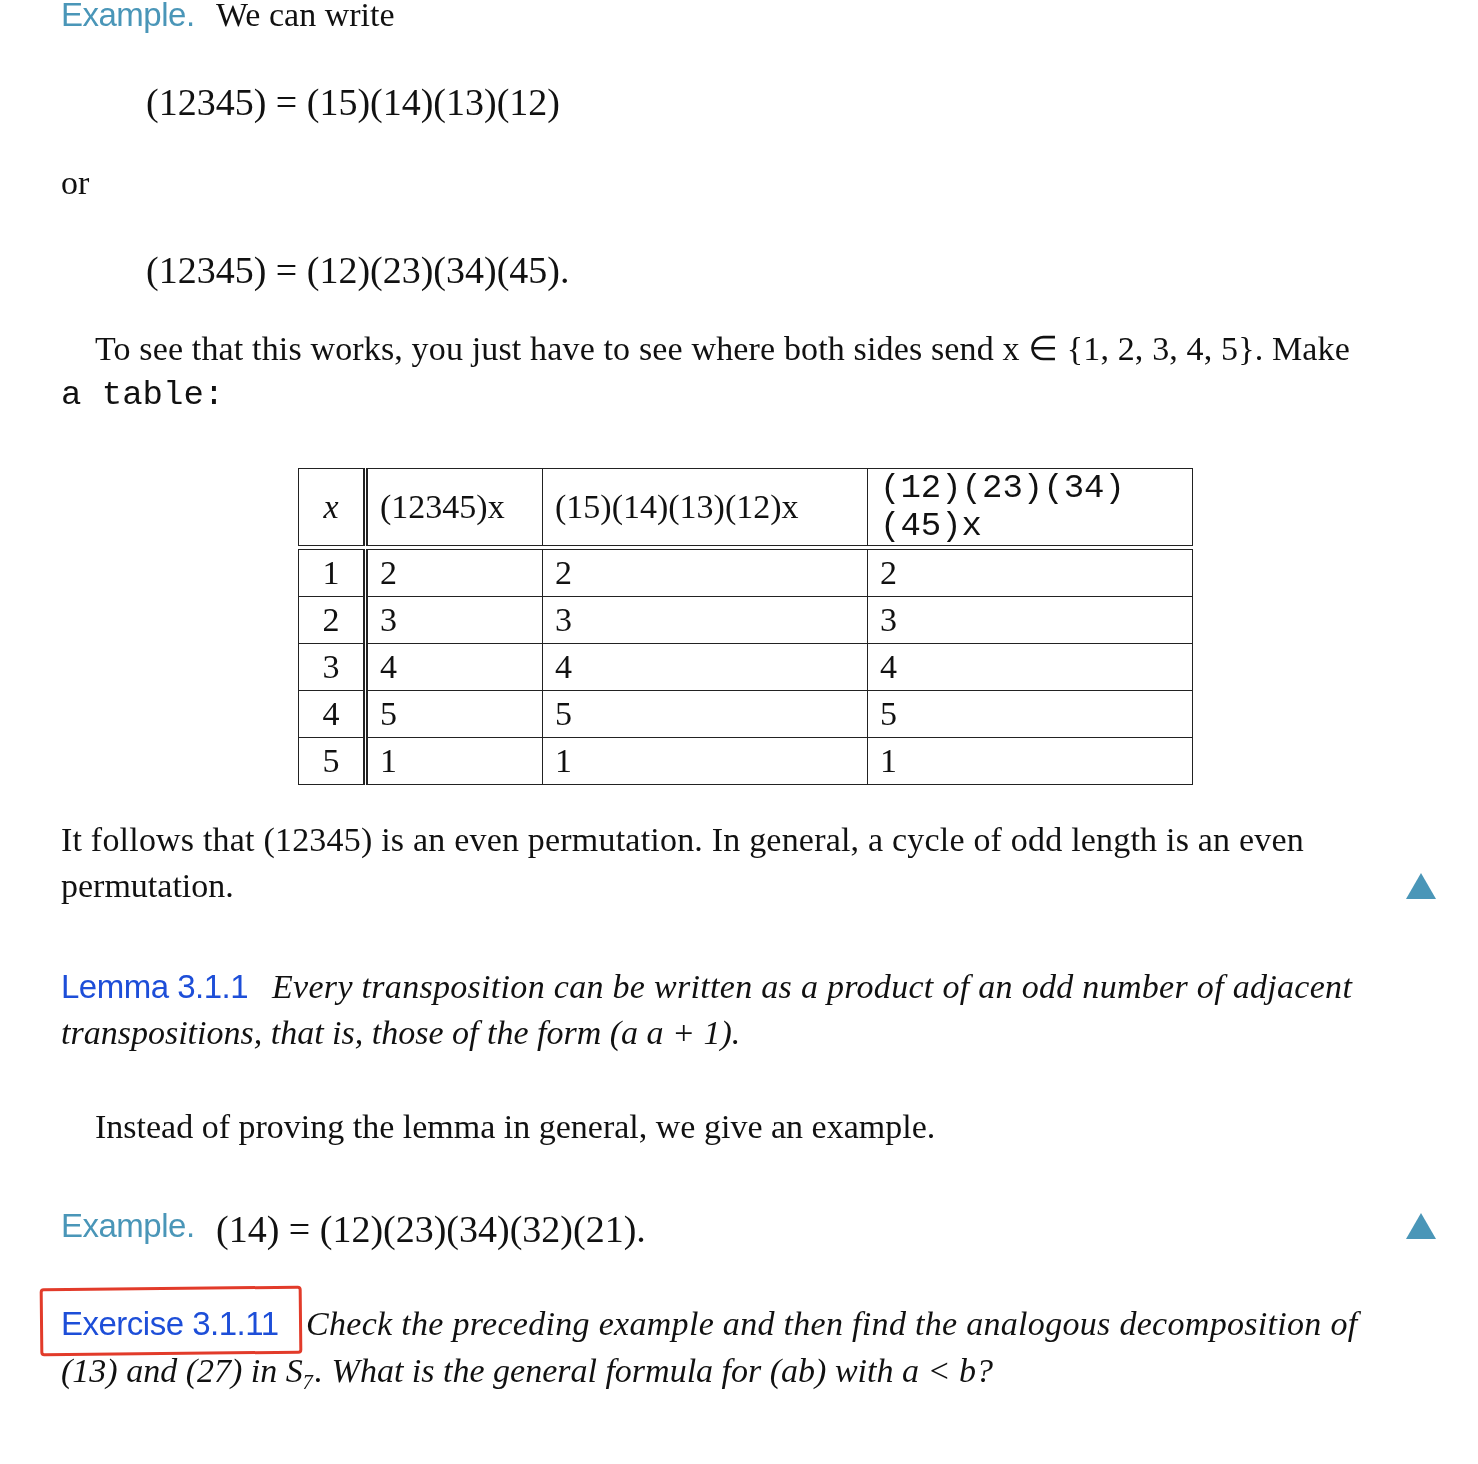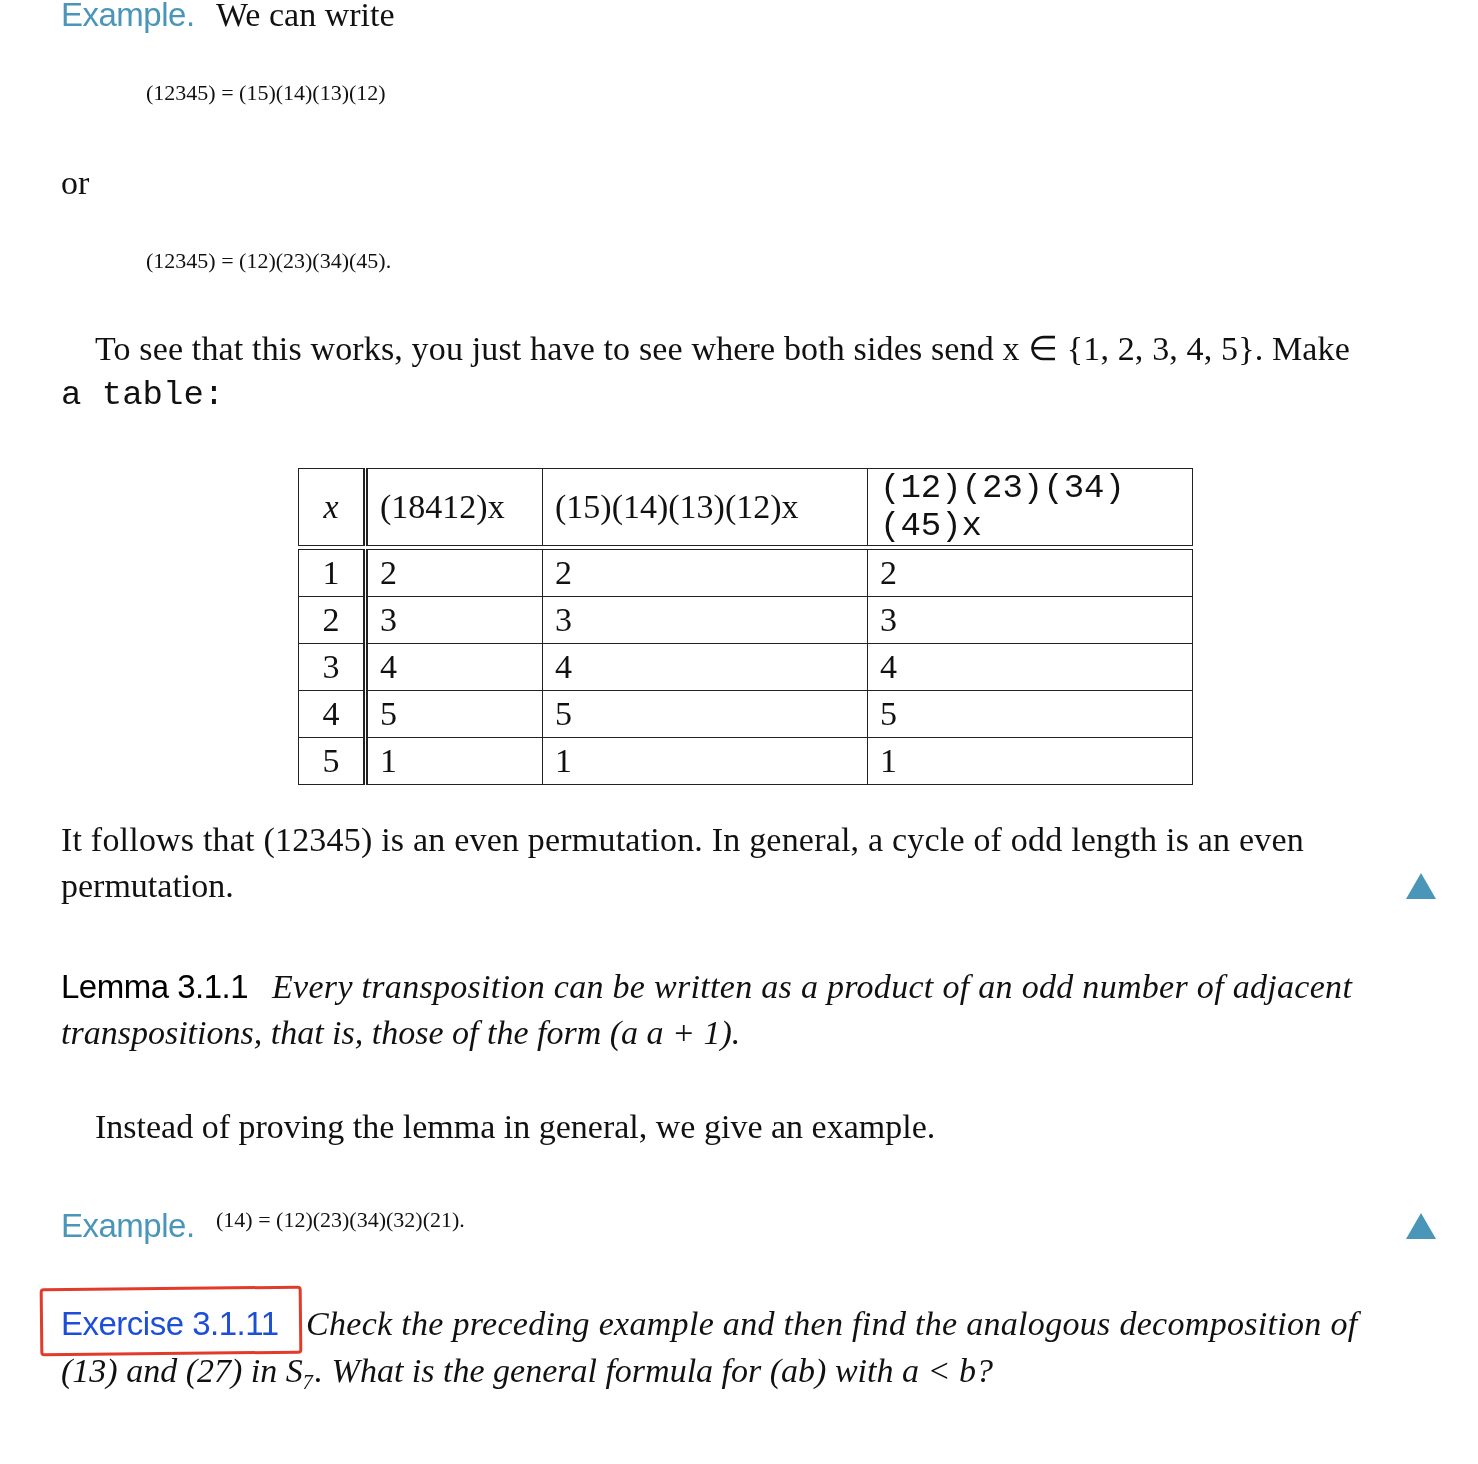--- a/index.html
+++ b/index.html
@@ -4,21 +4,21 @@
 <style>
   html, body { margin: 0; padding: 0; background: #ffffff; }
   body {
     width: 1478px; height: 1464px; position: relative; overflow: hidden;
     font-family: "DejaVu Serif", "Liberation Serif", serif;
     color: #111;
   }
   .abs { position: absolute; white-space: nowrap; }
   .txt { font-family: "Liberation Serif", serif; font-size: 34px; }
   .label { font-family: "Liberation Sans", sans-serif; font-size: 33px; letter-spacing: -0.5px; }
-  .math { font-family: "Liberation Serif", serif; font-size: 22px; }
+  .math { font-family: "Liberation Serif", serif; font-size: 38px; }
   .it { font-style: italic; }
   .tri {
     position: absolute; width: 0; height: 0;
     border-left: 15px solid transparent; border-right: 15px solid transparent;
     border-bottom: 26px solid #4a96b8;
   }
   table.perm {
     position: absolute; left: 298px; top: 468px;
     border-collapse: collapse;
     font-family: "Liberation Serif", serif; font-size: 34px;
@@ -48,21 +48,21 @@
 <div class="abs txt" style="left:61px; top:164px;">or</div>
 <div class="abs math" style="left:146px; top:248px;">(12345) = (12)(23)(34)(45).</div>
 
 <div class="abs txt" style="left:95px; top:328px; letter-spacing:0.15px;">To see that this works, you just have to see where both sides send x ∈ {1, 2, 3, 4, 5}. Make</div>
 <div class="abs txt" style="left:61px; top:376px;font-family:Liberation Mono, monospace;">a table:</div>
 
 <table class="perm">
   <tbody>
       <tr class="head">
     <td class="xcol it">x</td>
-    <td class="c1">(18412)x</td>
+    <td class="c1">(12345)x</td>
     <td class="c2">(15)(14)(13)(12)x</td>
     <td class="c3">(12)(23)(34)(45)x</td>
   </tr>
   <tr class="sep">
         <td class="xcol"></td>
         <td></td>
         <td></td>
         <td></td>
       </tr>
   <tr>
@@ -95,21 +95,21 @@
     <td>1</td>
     <td>1</td>
   </tr>
 </tbody>
   </table>
 
 <div class="abs txt" style="left:61px; top:821px; letter-spacing:0.2px;">It follows that (12345) is an even permutation. In general, a cycle of odd length is an even</div>
 <div class="abs txt" style="left:61px; top:867px;">permutation.</div>
 <div class="tri" style="left:1406px; top:873px;"></div>
 
-<div class="abs label" style="left:61px; top:968px; color:#000000;">Lemma 3.1.1</div>
+<div class="abs label" style="left:61px; top:968px; color:#1d4ed8;">Lemma 3.1.1</div>
 <div class="abs txt it" style="left:272px; top:968px; letter-spacing:0.3px;">Every transposition can be written as a product of an odd number of adjacent</div>
 <div class="abs txt it" style="left:61px; top:1014px;">transpositions, that is, those of the form (a a + 1).</div>
 
 <div class="abs txt" style="left:95px; top:1108px;">Instead of proving the lemma in general, we give an example.</div>
 
 <div class="abs label" style="left:61px; top:1207px; color:#4a96b8;">Example.</div>
 <div class="abs math" style="left:216px; top:1207px;">(14) = (12)(23)(34)(32)(21).</div>
 <div class="tri" style="left:1406px; top:1213px;"></div>
 
 <div class="red-box"></div>

